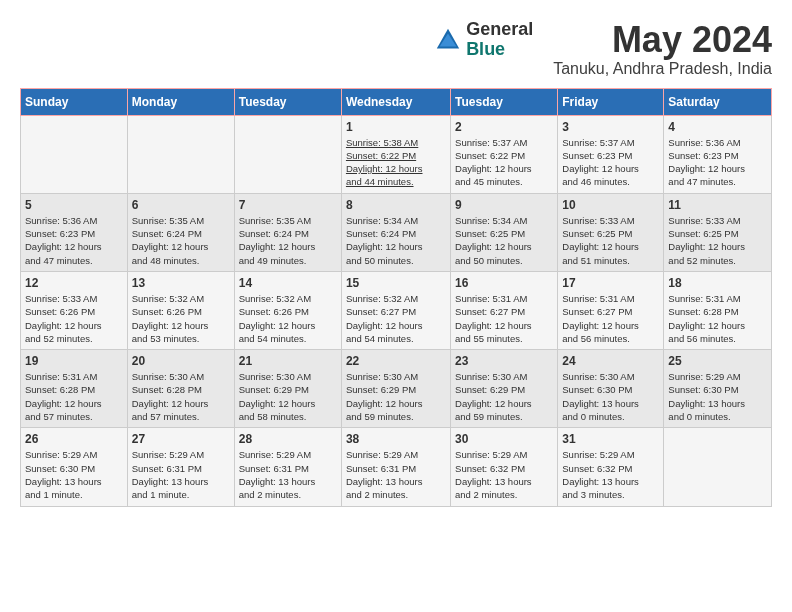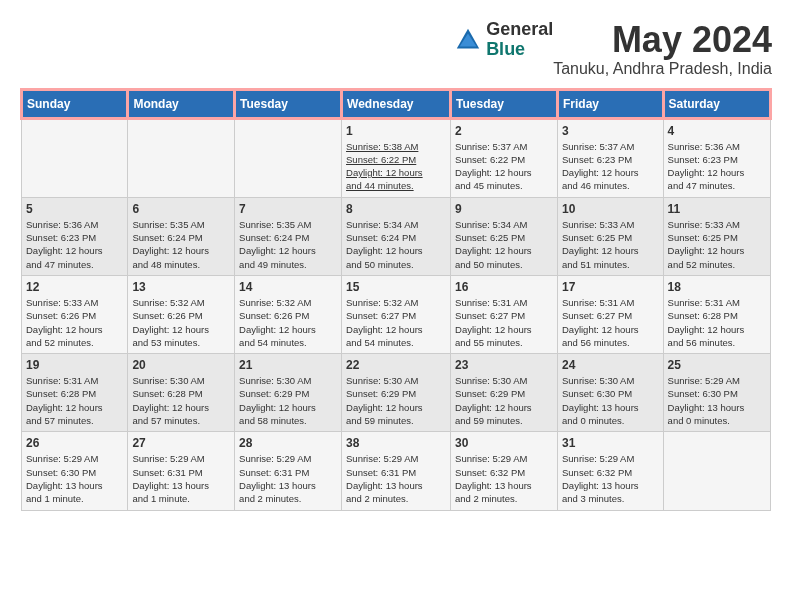--- a/index.html
+++ b/index.html
@@ -35,20 +35,21 @@
       font-weight: bold;
       color: #0f766e;
     }
     .logo-icon {
       width: 28px;
       height: 28px;
       margin-right: 4px;
     }
     .title-area {
       text-align: right;
+      margin-left: 20px;
     }
     .month-year {
       font-size: 36px;
       font-weight: bold;
       color: #333;
       line-height: 1.1;
     }
     .location {
       font-size: 16px;
       color: #404040;
@@ -58,21 +59,21 @@
       border-collapse: collapse;
     }
     thead tr {
       background-color: #2a6eb5;
     }
     thead th {
       color: #fff;
       font-size: 12px;
       padding: 6px 4px;
       text-align: left;
-      border: 3px solid #fca5a5;
+      border: 1px solid #fca5a5;
       font-weight: bold;
     }
     tbody tr {
       vertical-align: top;
     }
     tbody tr:nth-child(odd) {
       background-color: #f5f5f5;
     }
     tbody tr:nth-child(even) {
       background-color: #e8e8e8;

